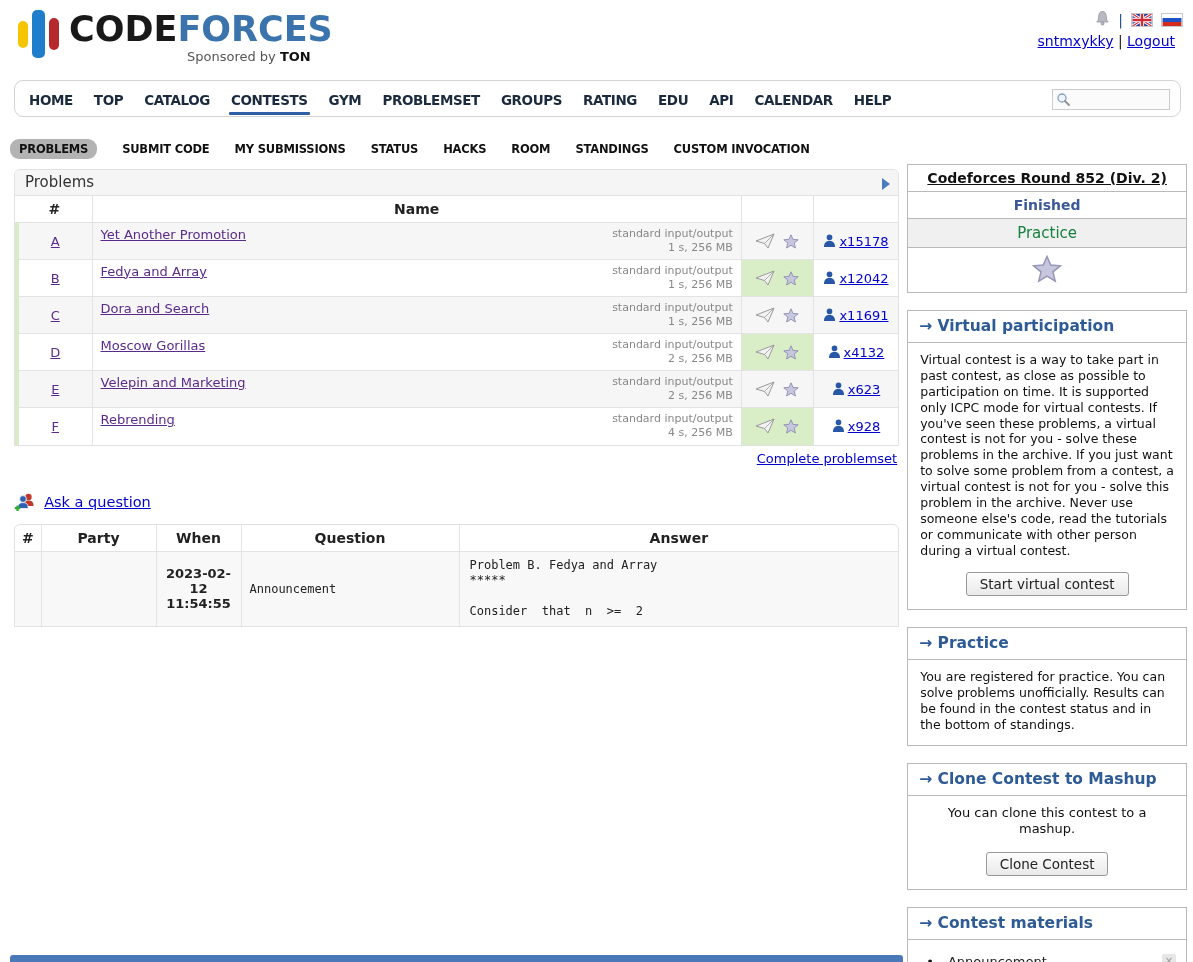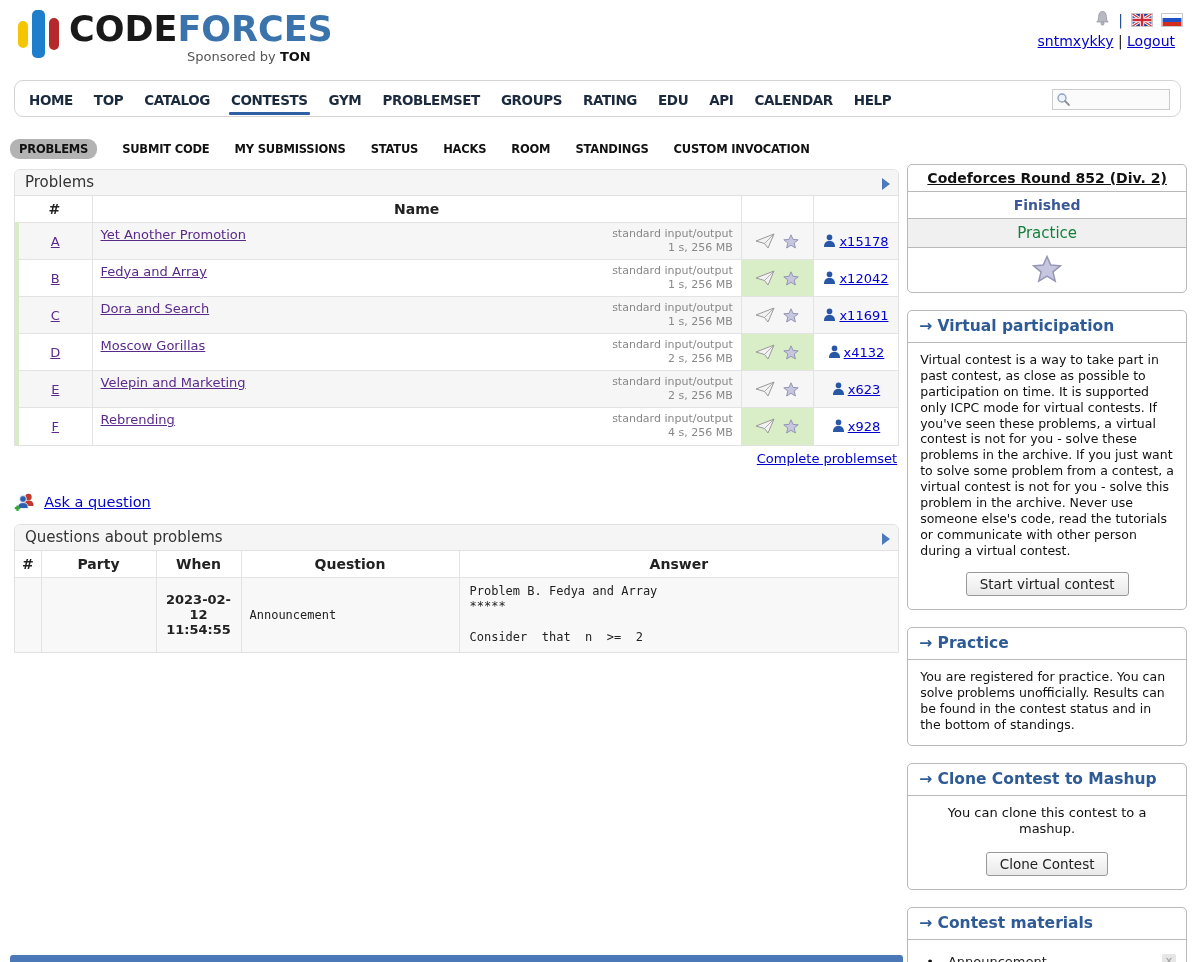--- a/index.html
+++ b/index.html
@@ -91,21 +91,21 @@
   th.q-idx, td.q-idx { width:26px; }
   th.q-party, td.q-party { width:115px; }
   th.q-when, td.q-when { width:85px; }
   th.q-question, td.q-question { width:218px; }
   td.q-when { font-weight:bold; font-size:13px; text-align:center; padding:4px 6px; }
   td.q-question { font-family:"DejaVu Sans Mono", monospace; font-size:12px; padding:4px 8px; }
   td.q-answer { font-family:"DejaVu Sans Mono", monospace; font-size:12px; padding:6px 10px;
     white-space:pre; line-height:1.3; }
 
   
-  .sbox { border:1px solid #b9b9b9; border-radius:5px; margin-bottom:17px; background:#fff; overflow:hidden; }
+  .sbox { border:1px solid #b9b9b9; border-radius:0; margin-bottom:17px; background:#fff; overflow:hidden; }
   .contest-row { text-align:center; padding:5px 6px; border-bottom:1px solid #b9b9b9; }
   .contest-row:last-child { border-bottom:none; }
   .contest-title a { color:#111; font-weight:bold; font-size:14px; }
   .contest-finished { color:#3b5998; font-weight:bold; font-size:14px; }
   .contest-practice { color:#15803d; font-size:15px; background:#f0f0f0; }
   .contest-star { padding:7px 0 6px 0; }
   .scaption { padding:6px 11px 7px 11px; border-bottom:1px solid #b9b9b9; font-weight:bold;
     font-size:15.5px; color:#2e5b95; }
   .sbody { padding:9px 12px 12px 12px; font-size:12.5px; line-height:1.27; color:#111; }
   .sbody.center { text-align:center; font-size:13px; }
@@ -438,28 +438,20 @@
           <circle cx="14.5" cy="5" r="3.2" fill="#c0392b"></circle>
             <path d="M9.5 14 C9.5 9.8 11.5 8.6 14.5 8.6 C17.5 8.6 19.5 9.8 19.5 14 Z" fill="#c0392b"></path>
           <circle cx="9" cy="7" r="3.4" fill="#2e5fb0" stroke="#fff" stroke-width="0.8"></circle>
             <path d="M3.8 16.5 C3.8 11.8 6 10.6 9 10.6 C12 10.6 14.2 11.8 14.2 16.5 Z" fill="#2e5fb0" stroke="#fff" stroke-width="0.8"></path>
           <path d="M3.5 13.5 V19 M0.8 16.2 H6.2" stroke="#2eaa2e" stroke-width="2.2"></path>
         </svg>
         <a>Ask a question</a>
       </div>
 
       <div class="box">
-        <div class="caption">
-          <span>Questions about problems</span>
-          <span class="tri">
-            <svg width="9" height="12" viewBox="0 0 9 12">
-                <polygon points="1,0 9,6 1,12" fill="#4d79bd"></polygon>
-              </svg>
-          </span>
-        </div>
         <table class="questions">
           <tbody>
               <tr>
             <th class="q-idx">#</th>
             <th class="q-party">Party</th>
             <th class="q-when">When</th>
             <th class="q-question">Question</th>
             <th>Answer</th>
           </tr>
           <tr>

